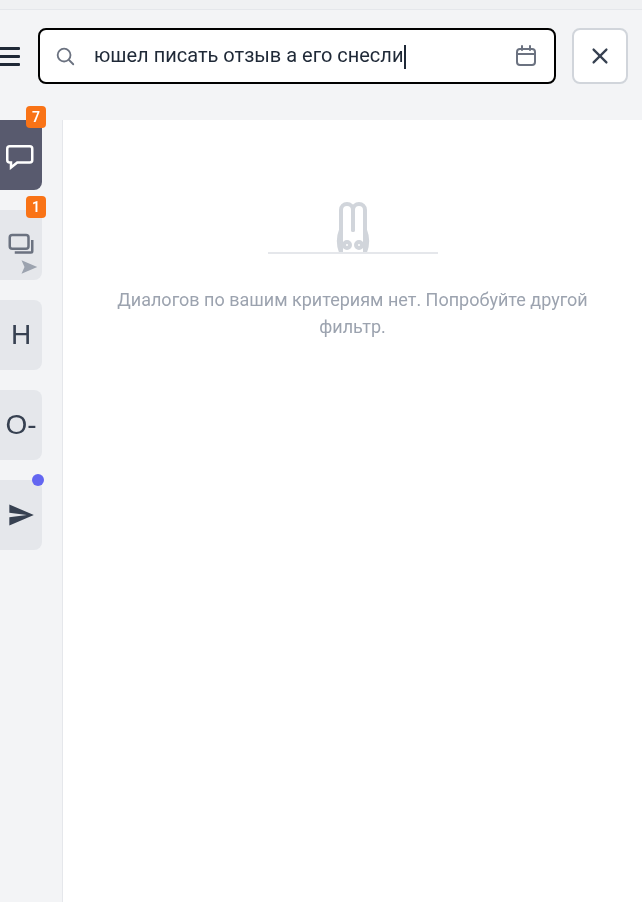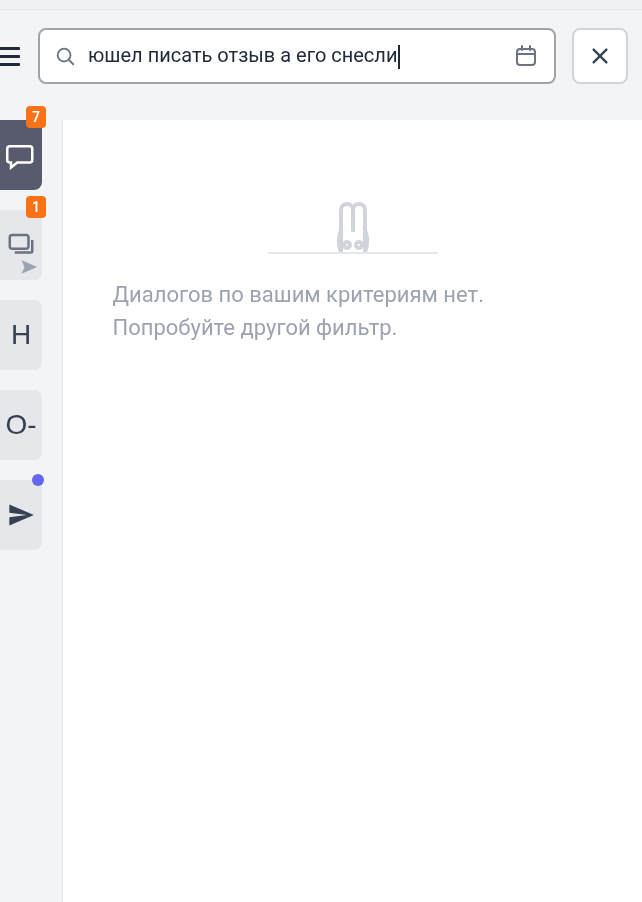--- a/index.html
+++ b/index.html
@@ -43,27 +43,27 @@
     .hamburger span {
       display: block;
       height: 3px;
       background: #1f2937;
       width: 100%;
       border-radius: 1px;
     }
     .search-wrap {
       flex: 1;
       height: 56px;
-      border: 2px solid #a3a3a3;
+      border: 2px solid #000000;
       border-radius: 8px;
       background: #fff;
       display: flex;
       align-items: center;
       padding: 0 14px;
-      gap: 12px;
+      gap: 18px;
     }
     .search-wrap svg { flex-shrink: 0; }
     .search-input {
       flex: 1;
       border: none;
       outline: none;
       font-size: 20px;
       color: #1f2937;
       background: transparent;
       min-width: 0;
@@ -173,23 +173,24 @@
     .rabbit-box {
       width: 170px;
       height: 62px;
       border-bottom: 2px solid #e5e7eb;
       display: flex;
       align-items: flex-end;
       justify-content: center;
       overflow: hidden;
     }
     .empty-text {
-      margin-top: 24px;
-      font-size: 22px;
+      margin-top: 32px;
+      font-size: 18px;
       color: #9ca3af;
+      text-align: center;
       line-height: 1.5;
       max-width: 520px;
       padding: 0 20px;
     }
   </style>
 </head>
 <body>
 
 <div class="top-bar-bg"></div>
 

